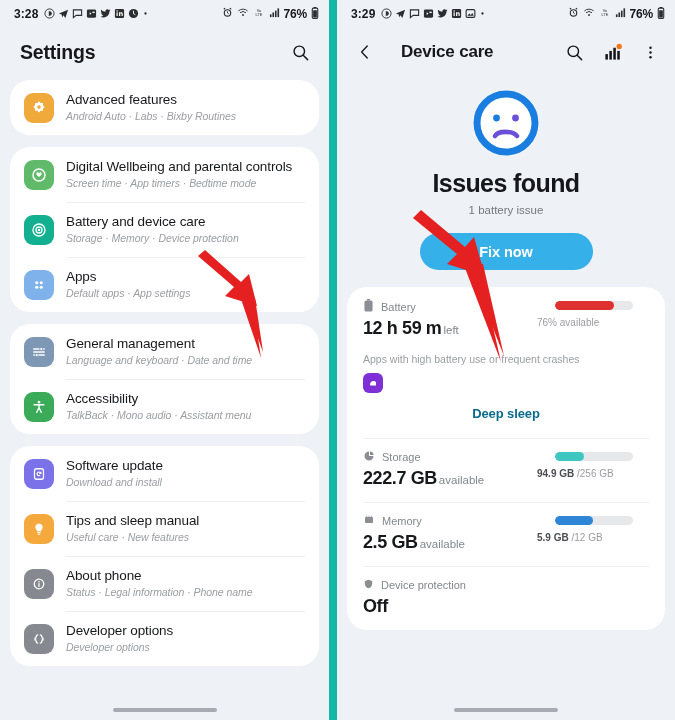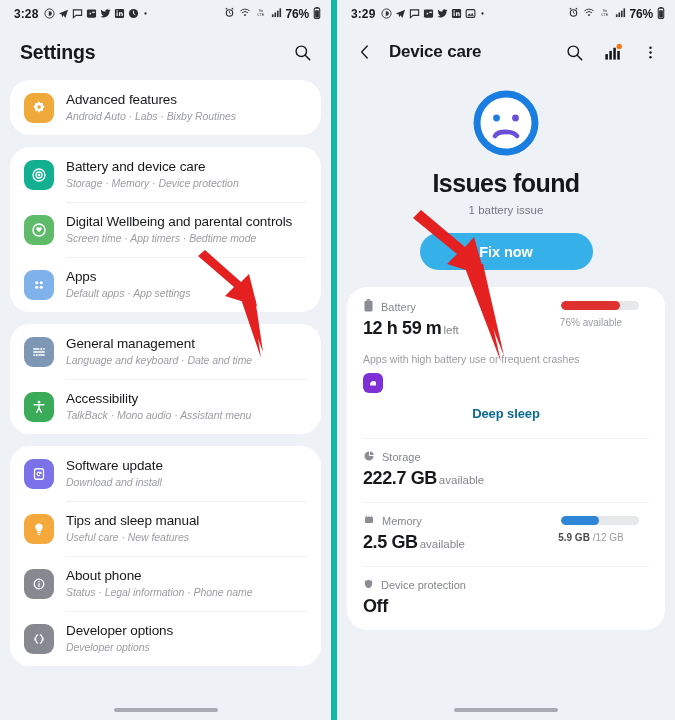--- a/index.html
+++ b/index.html
@@ -6,21 +6,21 @@
   html, body {
     width: 675px; height: 720px;
     font-family: "Liberation Sans", sans-serif;
     background: #ffffff;
     overflow: hidden;
   }
   .screens { display: flex; width: 675px; height: 720px; }
 
   
   .panel { position: relative; height: 720px; background: #eef1f5; overflow: hidden; }
-  .panel-left  { width: 337px; border-right: 6px solid #14b8a6; }
+  .panel-left  { width: 337px; border-right: 8px solid #14b8a6; }
   .panel-right { width: 338px; }
 
   
   .statusbar {
     height: 27px; display: flex; align-items: center;
     padding: 0 10px 0 14px; font-size: 11.5px; color: #16181c;
     background: #eef1f5;
   }
   .sb-time { font-weight: 700; letter-spacing: .1px; font-size: 12px; }
   .sb-left-icons { display: flex; align-items: center; gap: 3px; margin-left: 6px; }
@@ -44,21 +44,21 @@
   .srow + .srow::before {
     content: ""; position: absolute; top: 0; left: 56px; right: 14px; height: 1px; background: #f0f0f2;
   }
   .sicon { width: 30px; height: 30px; border-radius: 9px; flex: 0 0 30px; margin-right: 12px;
            display: flex; align-items: center; justify-content: center; }
   .stext { min-width: 0; }
   .stitle { font-size: 13.5px; color: #17181b; line-height: 17px; letter-spacing: -.1px; }
   .ssub { font-size: 10.5px; color: #9b9da3; line-height: 15px; margin-top: 1px; letter-spacing: -.05px; font-style: italic; }
 
   
-  .dc-header { height: 50px; display: flex; align-items: center; padding: 0 12px 0 14px; gap: 4px; }
+  .dc-header { height: 50px; display: flex; align-items: center; padding: 0 12px 0 14px; gap: 16px; }
   .dc-back { width: 28px; height: 28px; display: flex; align-items: center; justify-content: center; }
   .dc-title { font-size: 17px; font-weight: 700; color: #16181c; margin-left: 6px; letter-spacing: -.2px; }
   .dc-actions { margin-left: auto; display: flex; align-items: center; gap: 12px; }
   .dc-act { width: 26px; height: 26px; display: flex; align-items: center; justify-content: center; position: relative; }
 
   .dc-hero { text-align: center; padding: 10px 0 0; }
   .hero-face { margin: 0 auto 10px; width: 72px; height: 72px; }
   .hero-title { font-size: 25px; font-weight: 700; color: #15171a; letter-spacing: -.6px; }
   .hero-sub { font-size: 11.5px; color: #75787e; margin-top: 6px; }
   .fix-btn {
@@ -68,21 +68,21 @@
     border: none;
   }
 
   .dc-card { background: #ffffff; border-radius: 20px; margin: 17px 10px 0; padding: 0 16px; }
   .dc-sec { padding: 12px 0 13px; position: relative; }
   .dc-sec + .dc-sec::before { content: ""; position: absolute; top: 0; left: 0; right: 0; height: 1px; background: #f0f0f2; }
   .dc-lab { display: flex; align-items: center; gap: 7px; font-size: 11px; color: #83868c; }
   .dc-val { font-size: 18px; font-weight: 700; color: #17181b; margin-top: 4px; letter-spacing: -.4px; }
   .dc-val .unit { font-size: 11.5px; font-weight: 400; color: #83868c; letter-spacing: 0; margin-left: 2px; }
 
-  .dc-gauge { position: absolute; right: 10px; top: 14px; width: 96px; text-align: center; }
+  .dc-gauge { position: absolute; right: 16px; top: 14px; width: 96px; text-align: left; }
   .bar { width: 78px; height: 9px; border-radius: 5px; background: #e7e8ea; margin-left: auto; overflow: hidden; }
   .bar > i { display: block; height: 100%; border-radius: 5px; }
   .gauge-text { font-size: 10px; color: #9a9ca1; margin-top: 7px; }
   .gauge-text b { color: #4a4c51; font-weight: 700; }
 
   .apps-note { font-size: 10.5px; color: #9b9da3; margin-top: 14px; }
   .app-chip { width: 20px; height: 20px; border-radius: 6px; background: #7f2fd6; margin-top: 8px;
               display: flex; align-items: center; justify-content: center; }
   .deep-sleep { text-align: center; font-size: 13px; font-weight: 700; color: #0b6b8f; padding: 13px 0 4px; letter-spacing: -.1px; }
 
@@ -214,42 +214,42 @@
           </div>
           <div class="stext">
             <div class="stitle">Advanced features</div>
             <div class="ssub">Android Auto  ·  Labs  ·  Bixby Routines</div>
           </div>
         </div>
       </div>
 
       <div class="card">
         <div class="srow">
+          <div class="sicon" style="background:#5fbb6a">
+            <svg width="18" height="18" viewBox="0 0 24 24">
+                <circle cx="12" cy="12" r="8" fill="none" stroke="#fff" stroke-width="2"></circle>
+                <path d="M12 9.2c1.4-1.6 3.6-.6 3.6 1.2 0 1.7-2.2 3.1-3.6 4.3-1.4-1.2-3.6-2.6-3.6-4.3 0-1.8 2.2-2.8 3.6-1.2z" fill="#fff"></path>
+              </svg>
+          </div>
+          <div class="stext">
+            <div class="stitle">Digital Wellbeing and parental controls</div>
+            <div class="ssub">Screen time  ·  App timers  ·  Bedtime mode</div>
+          </div>
+        </div>
+        <div class="srow">
           <div class="sicon" style="background:#12b090">
             <svg width="18" height="18" viewBox="0 0 24 24">
                 <circle cx="12" cy="12" r="8" fill="none" stroke="#fff" stroke-width="1.8"></circle>
                 <circle cx="12" cy="12" r="4" fill="none" stroke="#fff" stroke-width="1.8"></circle>
                 <circle cx="12" cy="12" r="1.6" fill="#fff"></circle>
               </svg>
           </div>
           <div class="stext">
             <div class="stitle">Battery and device care</div>
             <div class="ssub">Storage  ·  Memory  ·  Device protection</div>
-          </div>
-        </div>
-        <div class="srow">
-          <div class="sicon" style="background:#5fbb6a">
-            <svg width="18" height="18" viewBox="0 0 24 24">
-                <circle cx="12" cy="12" r="8" fill="none" stroke="#fff" stroke-width="2"></circle>
-                <path d="M12 9.2c1.4-1.6 3.6-.6 3.6 1.2 0 1.7-2.2 3.1-3.6 4.3-1.4-1.2-3.6-2.6-3.6-4.3 0-1.8 2.2-2.8 3.6-1.2z" fill="#fff"></path>
-              </svg>
-          </div>
-          <div class="stext">
-            <div class="stitle">Digital Wellbeing and parental controls</div>
-            <div class="ssub">Screen time  ·  App timers  ·  Bedtime mode</div>
           </div>
         </div>
         <div class="srow">
           <div class="sicon" style="background:#7fb2ea">
             <svg width="18" height="18" viewBox="0 0 24 24">
                 <circle cx="9" cy="9" r="2.1" fill="#fff"></circle>
                 <circle cx="15" cy="9" r="2.1" fill="#fff"></circle>
                 <circle cx="9" cy="15" r="2.1" fill="#fff"></circle>
                 <circle cx="15" cy="15" r="2.1" fill="#fff"></circle>
               </svg>
@@ -534,20 +534,28 @@
             <svg width="12" height="12" viewBox="0 0 24 24">
                 <path d="M12 3a9 9 0 109 9h-9z" fill="#8b8e94"></path>
                 <path d="M14 2.5a9 9 0 017.5 7.5H14z" fill="#8b8e94"></path>
               </svg>
           </span>
           <span>Storage</span>
         </div>
         <div class="dc-val">
           <span>222.7 GB</span><span class="unit">available</span>
         </div>
+        <div class="dc-gauge">
+          <div class="bar">
+              <i style="width:37%;background:#3ec6c0"></i>
+            </div>
+          <div class="gauge-text">
+            <b>94.9 GB</b> <span>/256 GB</span>
+          </div>
+        </div>
       </div>
 
       <div class="dc-sec">
         <div class="dc-lab">
           <span>
             <svg width="12" height="12" viewBox="0 0 24 24">
                 <rect x="4" y="6" width="16" height="12" rx="2" fill="#8b8e94"></rect>
                 <rect x="6.5" y="3.5" width="1.6" height="3" fill="#8b8e94"></rect>
                 <rect x="11.2" y="3.5" width="1.6" height="3" fill="#8b8e94"></rect>
                 <rect x="15.9" y="3.5" width="1.6" height="3" fill="#8b8e94"></rect>

